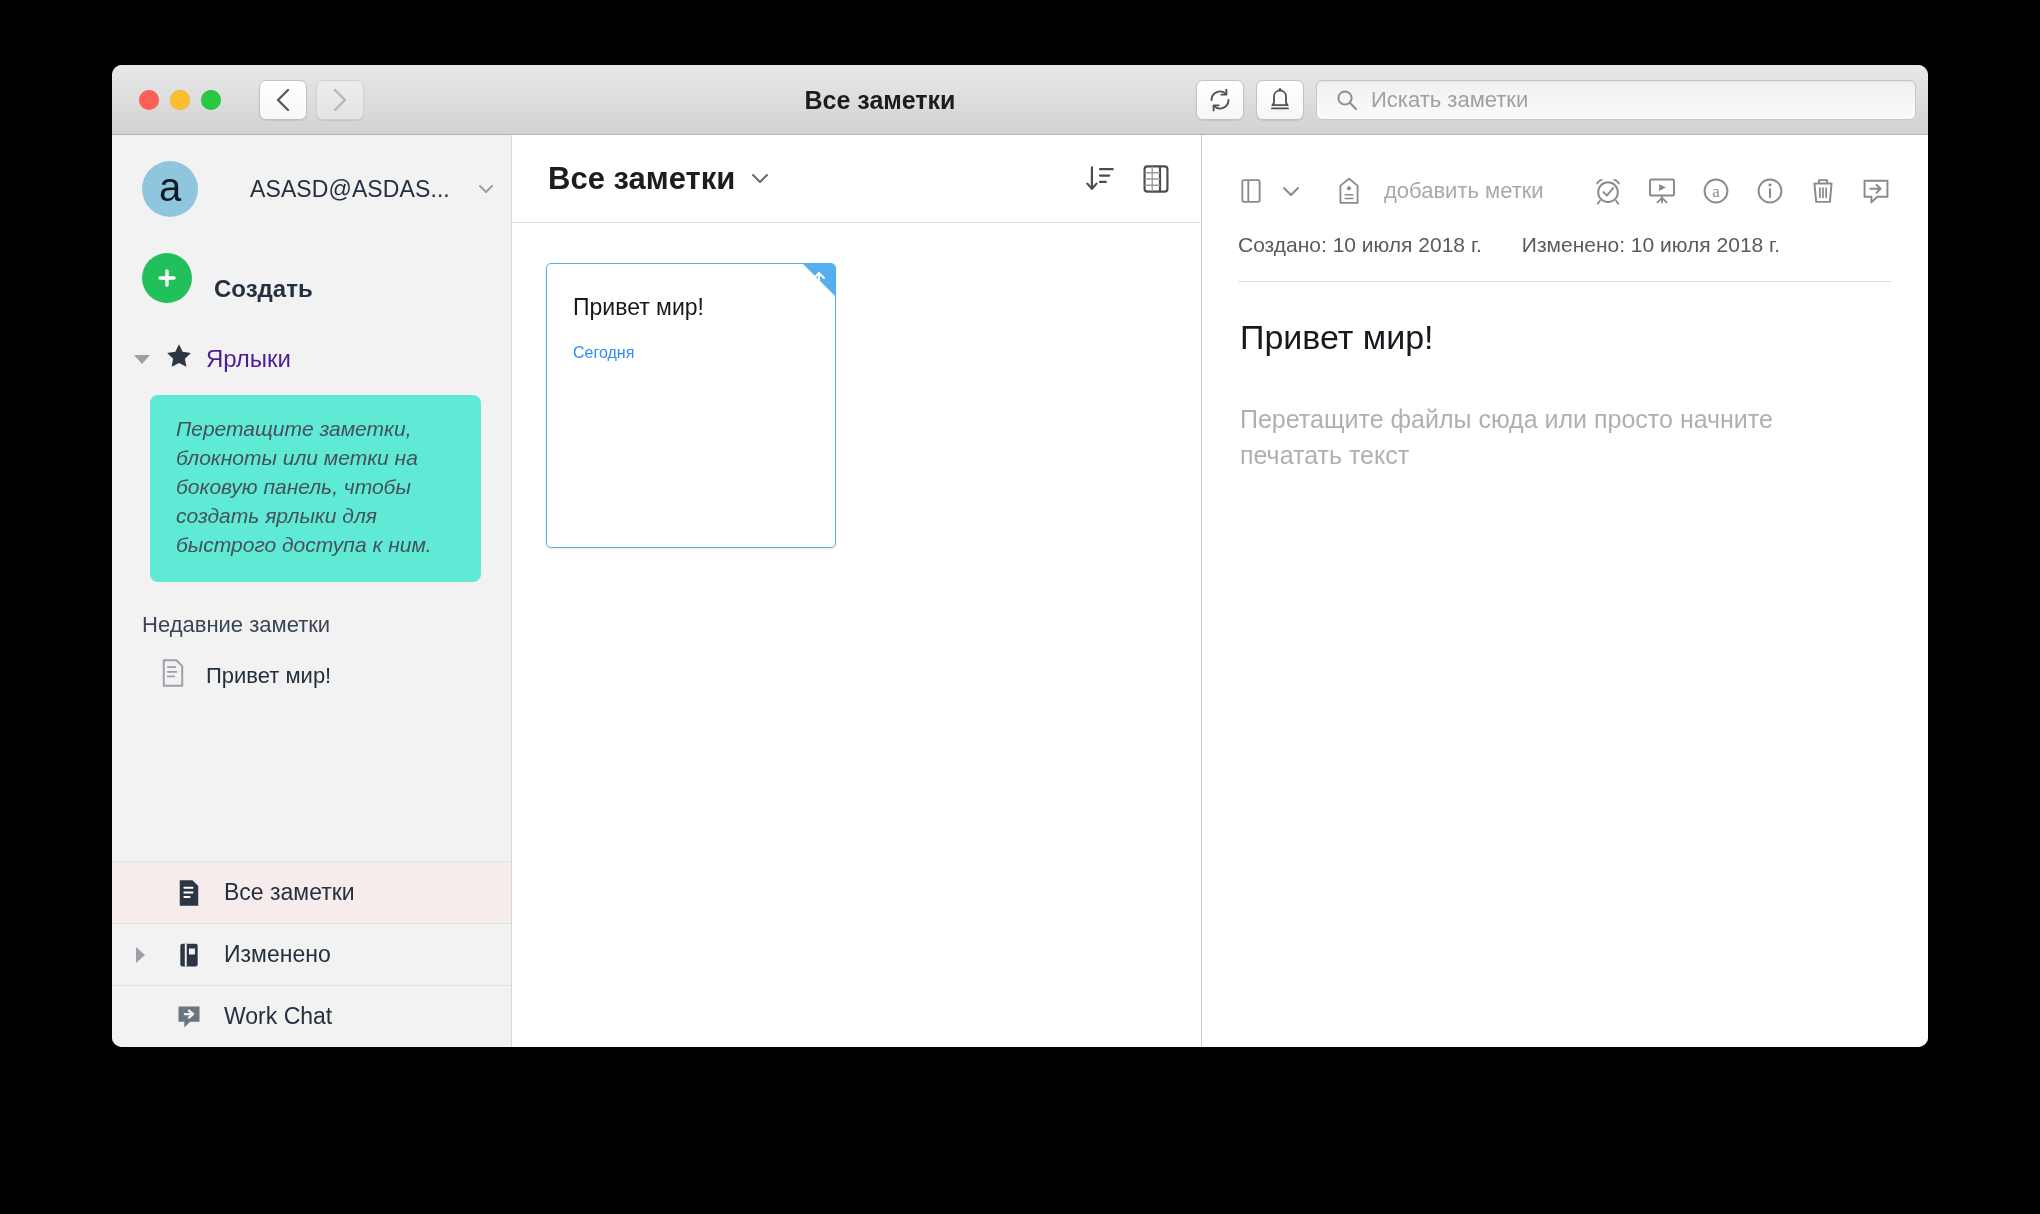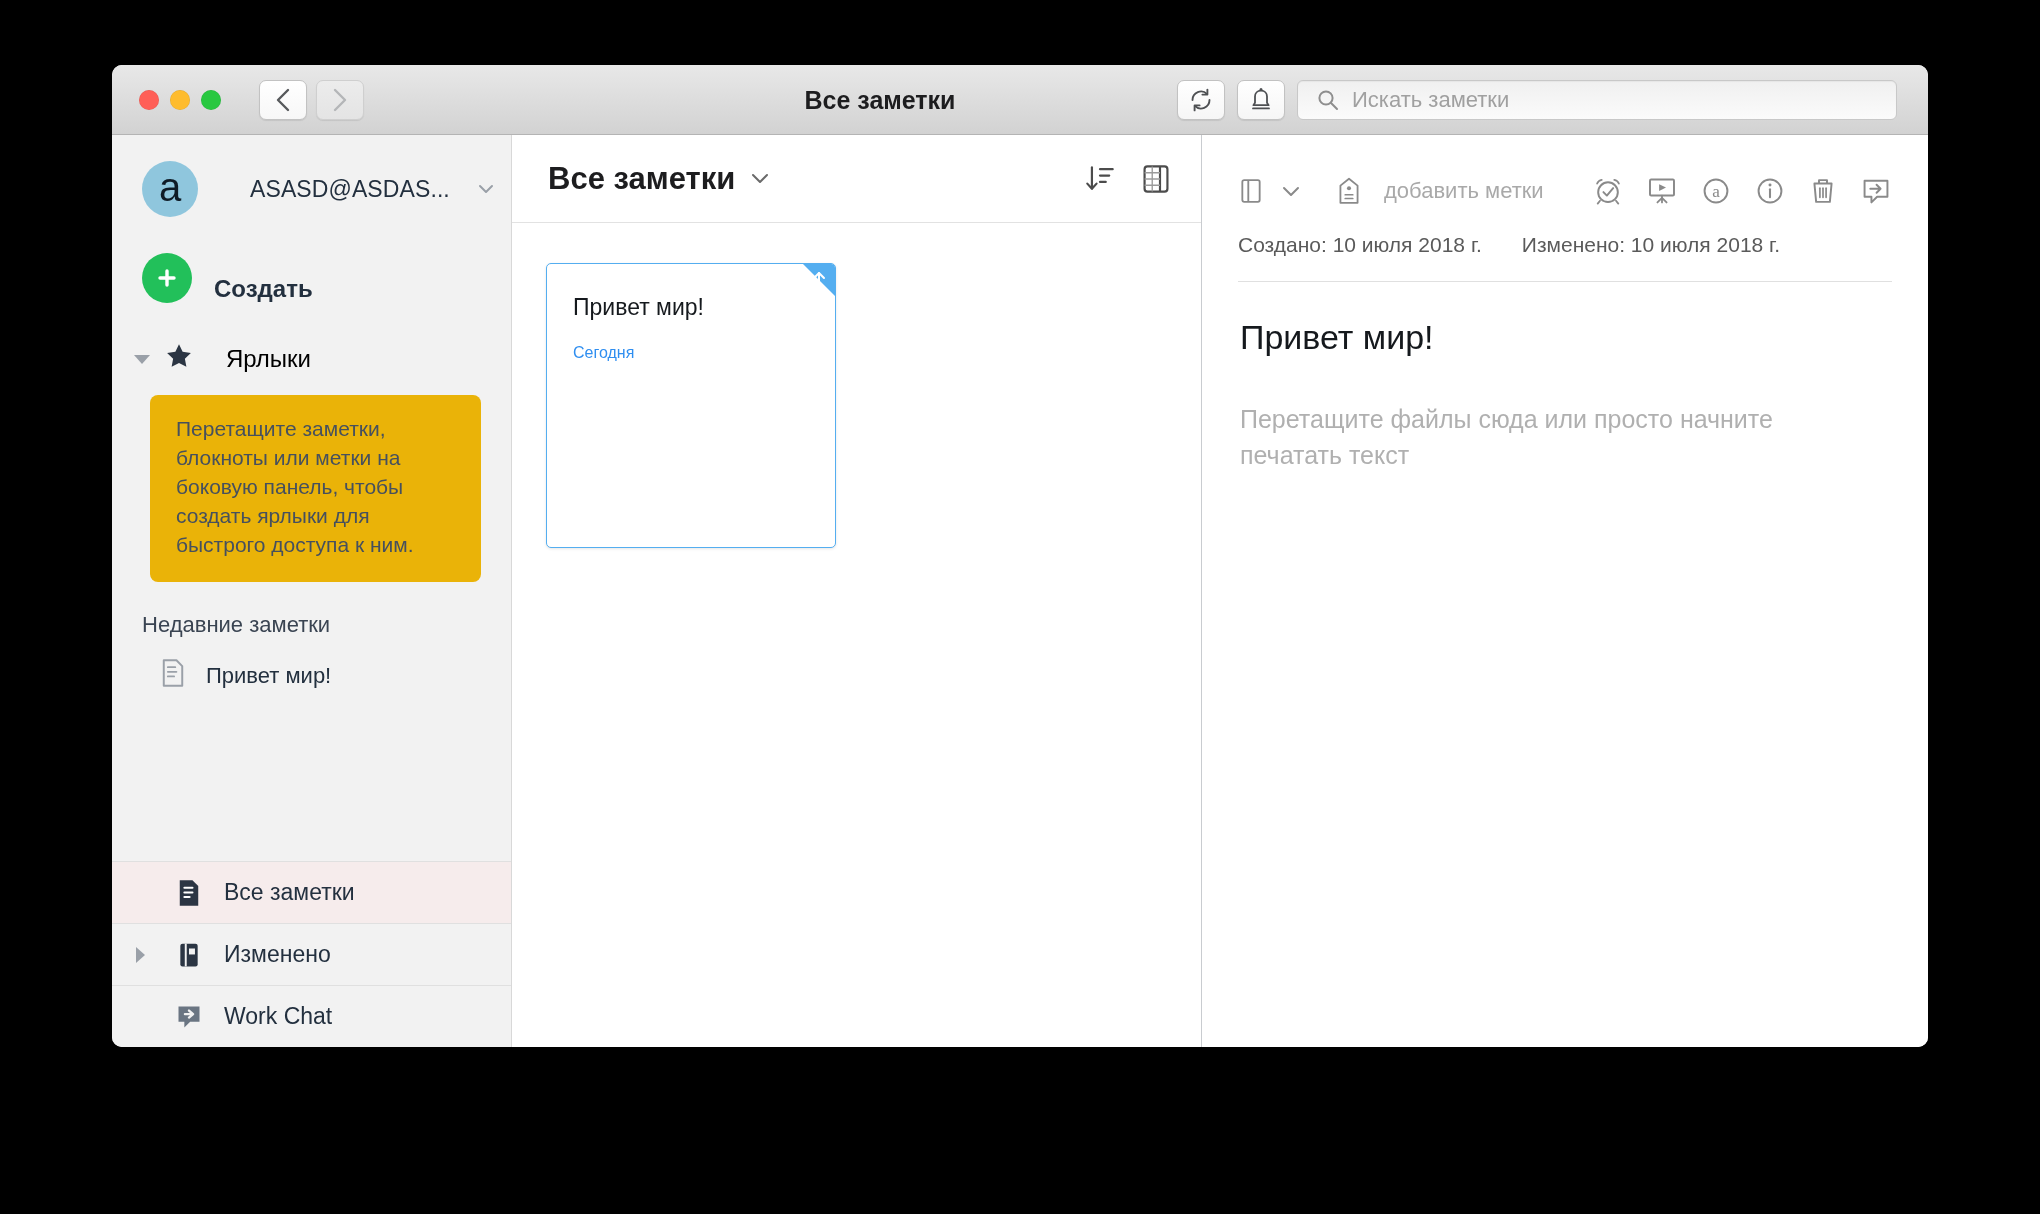--- a/index.html
+++ b/index.html
@@ -66,21 +66,21 @@
     transform: translate(-50%, -50%);
     margin-left: -140px;
     font-size: 25px;
     font-weight: bold;
     color: #1d1d1f;
     white-space: nowrap;
   }
 
   .toolbar-right {
     position: absolute;
-    right: 31px;
+    right: 12px;
     top: 50%;
     transform: translateY(-50%);
     display: flex;
     align-items: center;
     gap: 12px;
   }
   .tb-btn {
     width: 48px; height: 40px;
     border-radius: 7px;
     background: linear-gradient(to bottom,#ffffff,#f6f6f6);
@@ -167,30 +167,31 @@
     border-right: 8px solid transparent;
     border-top: 9px solid #9aa0a8;
     margin-right: 2px;
   }
   .disclosure-right {
     width: 0; height: 0;
     border-top: 8px solid transparent;
     border-bottom: 8px solid transparent;
     border-left: 9px solid #9aa0a8;
   }
-  .shortcuts-label { font-size: 24px; color: #000000; margin-left: 20px; }
+  .shortcuts-label { font-size: 24px; color: #4c1d95; margin-left: 0; }
 
   .hint-box {
     margin: 18px 30px 0 38px;
-    background: #eab308;
+    background: #5eead4;
     border-radius: 8px;
     padding: 20px 24px 22px 26px;
     font-size: 21px;
     line-height: 1.38;
     color: #46505e;
+    font-style: italic;
   }
 
   .recent-title {
     padding: 30px 0 0 30px;
     font-size: 22px;
     color: #3a4452;
   }
   .recent-item {
     display: flex; align-items: center;
     padding: 20px 0 0 48px;

